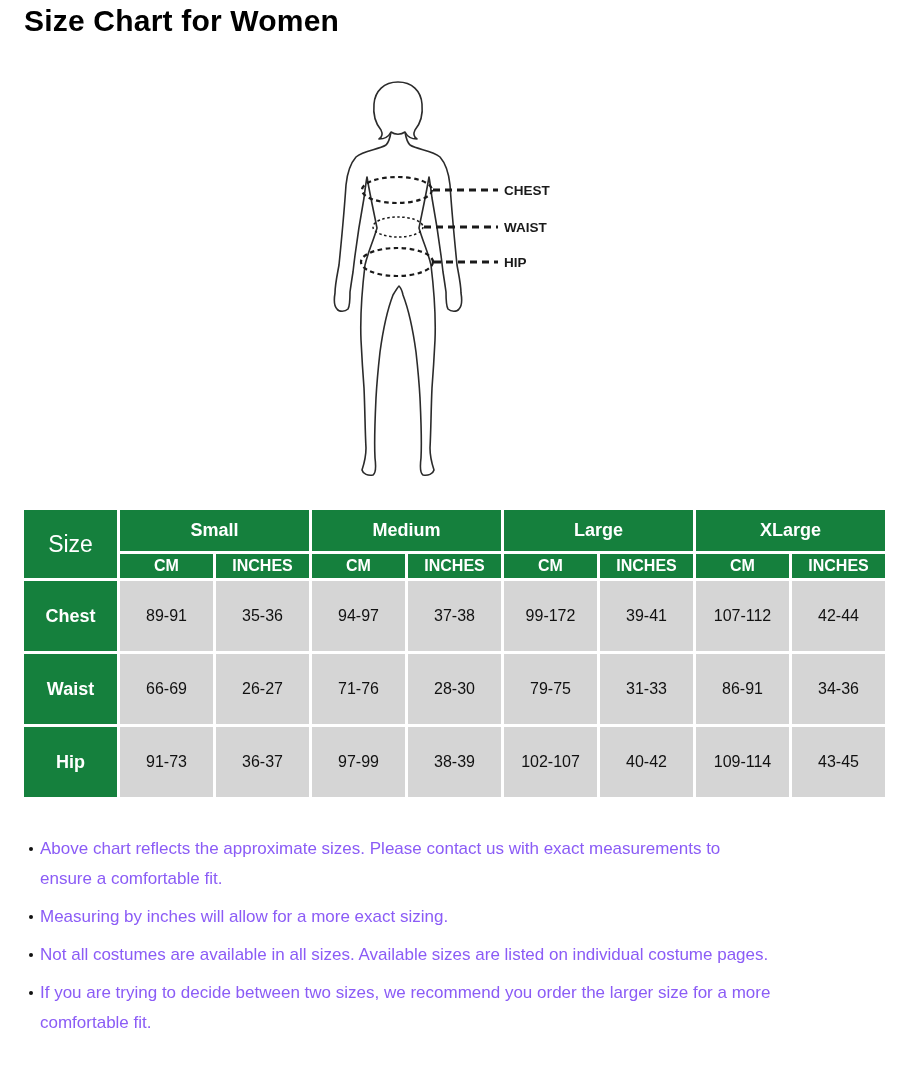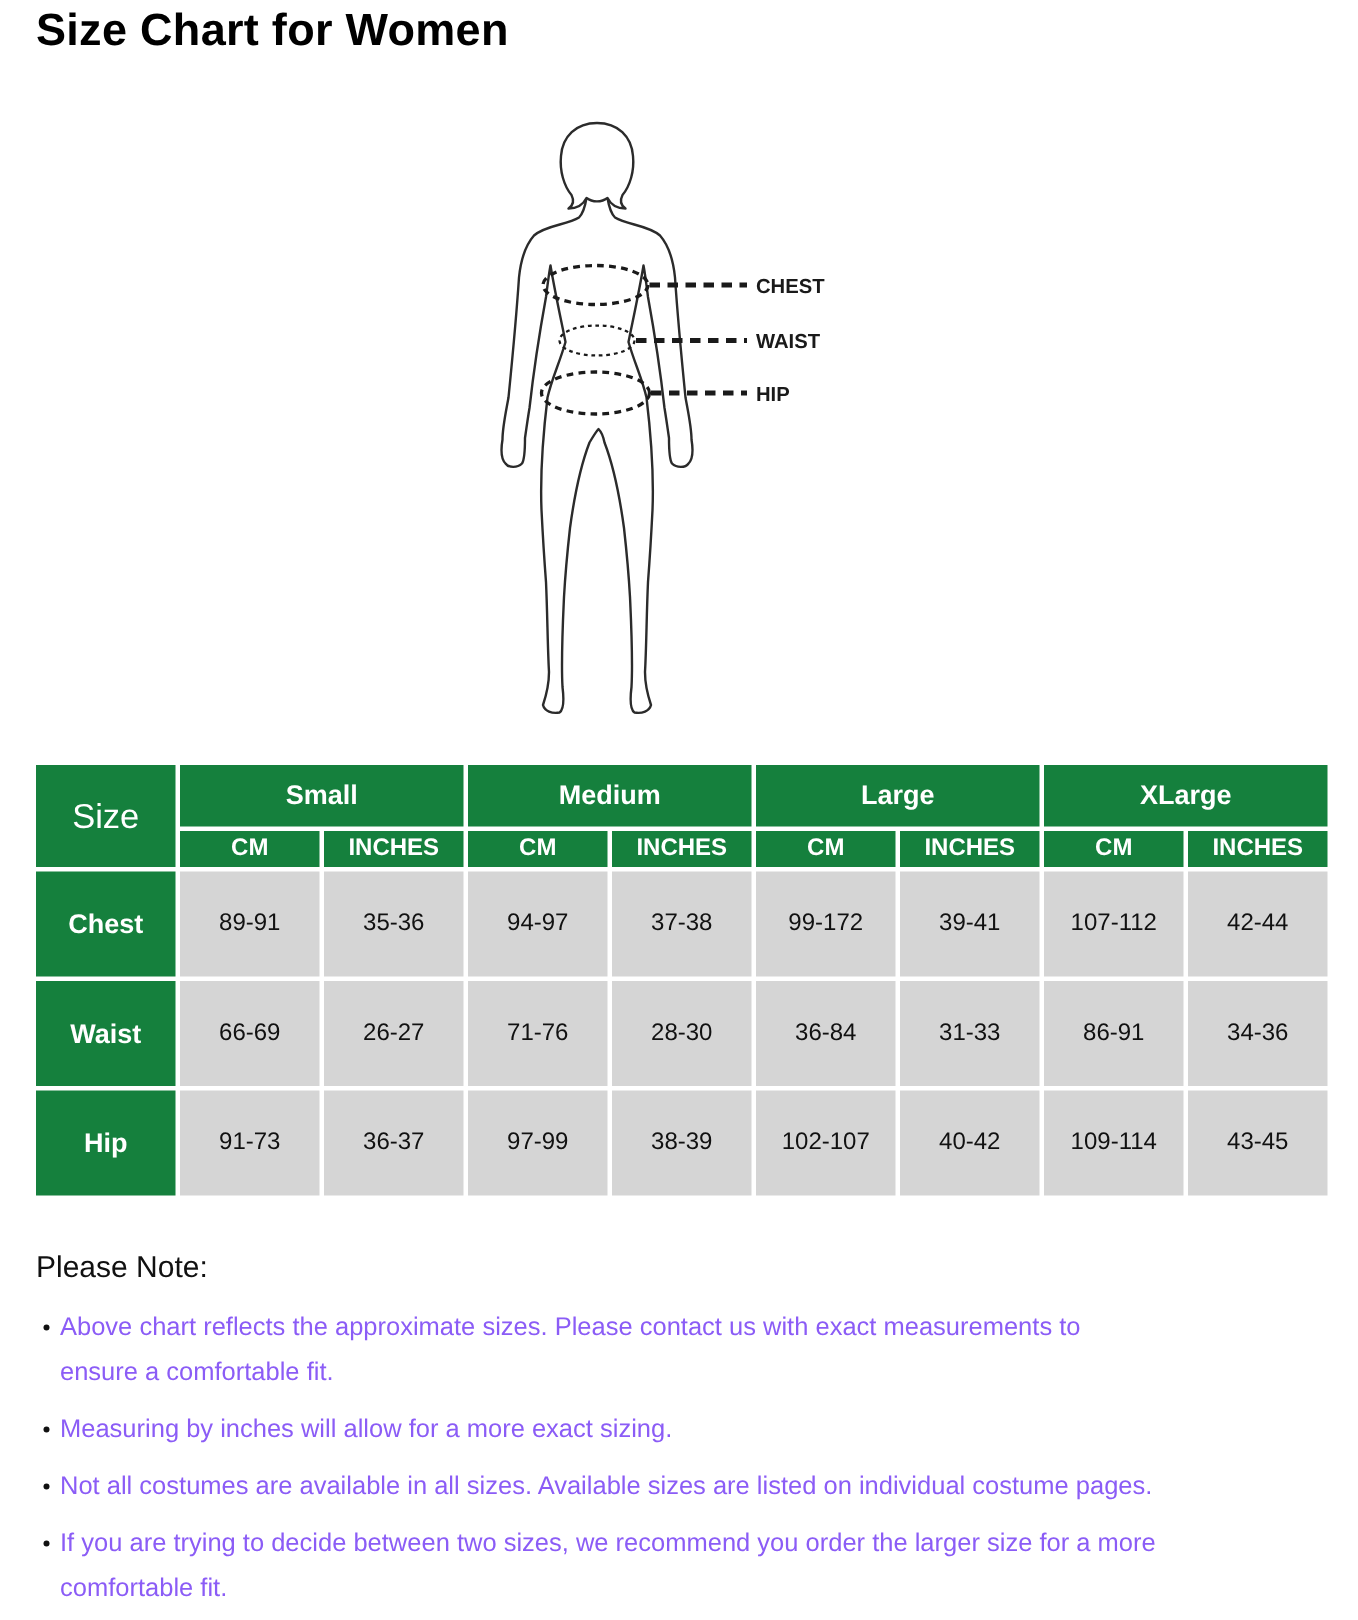--- a/index.html
+++ b/index.html
@@ -169,41 +169,40 @@
       <td class="val-cell">39-41</td>
       <td class="val-cell">107-112</td>
       <td class="val-cell">42-44</td>
     </tr>
     <tr class="drow">
       <th class="th-black row-label">Waist</th>
       <td class="val-cell">66-69</td>
       <td class="val-cell">26-27</td>
       <td class="val-cell">71-76</td>
       <td class="val-cell">28-30</td>
-      <td class="val-cell">36-84</td>
+      <td class="val-cell">79-75</td>
       <td class="val-cell">31-33</td>
       <td class="val-cell">86-91</td>
       <td class="val-cell">34-36</td>
     </tr>
     <tr class="drow">
       <th class="th-black row-label">Hip</th>
       <td class="val-cell">91-73</td>
       <td class="val-cell">36-37</td>
       <td class="val-cell">97-99</td>
       <td class="val-cell">38-39</td>
       <td class="val-cell">102-107</td>
       <td class="val-cell">40-42</td>
       <td class="val-cell">109-114</td>
       <td class="val-cell">43-45</td>
     </tr>
   </tbody>
     </table>
 
   <div class="notes">
-    <div class="notes-heading">Please Note:</div>
 
     <div class="note-item">
       <span class="bullet-dot">
           <i></i>
         </span>
       <span class="note-lines">
         <span class="note-line">Above chart reflects the approximate sizes. Please contact us with exact measurements to</span>
         <span class="note-line">ensure a comfortable fit.</span>
       </span>
     </div>

